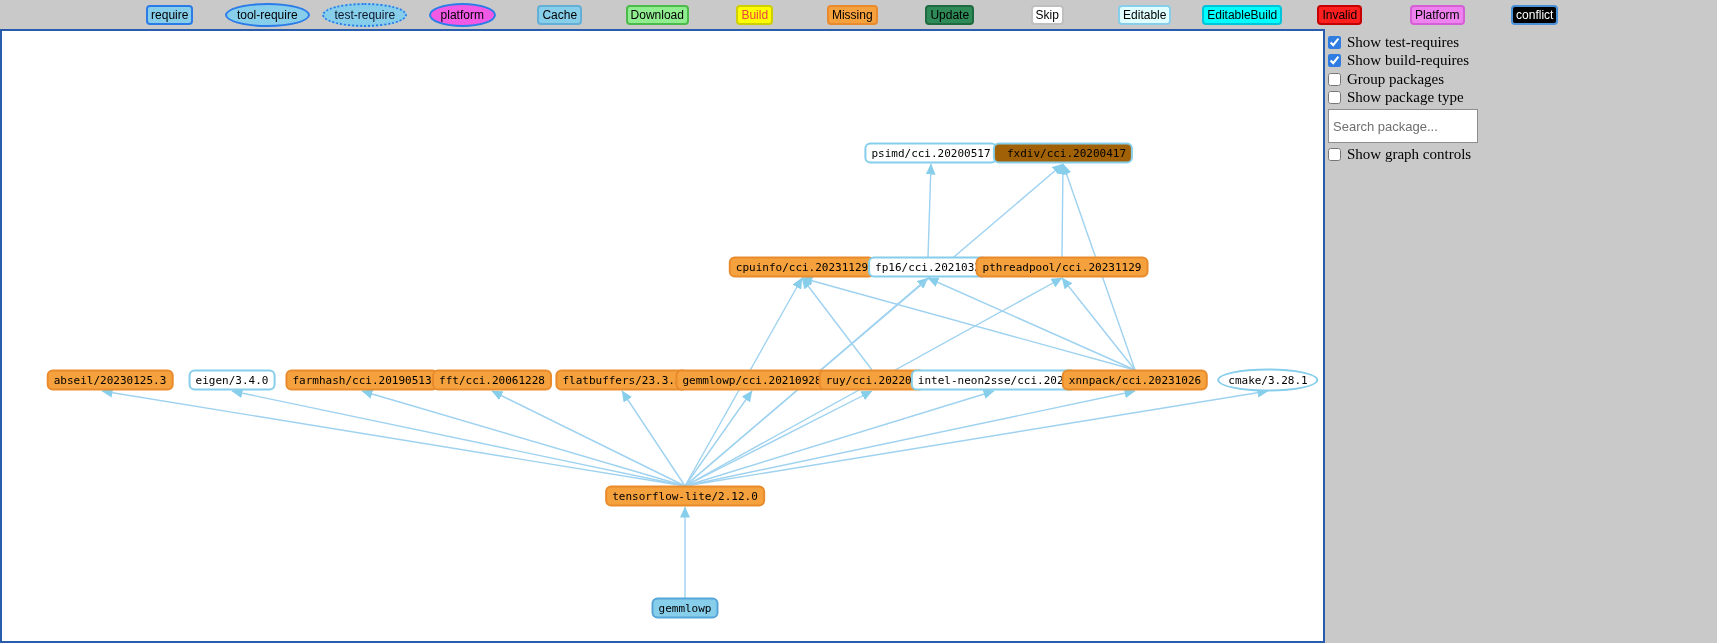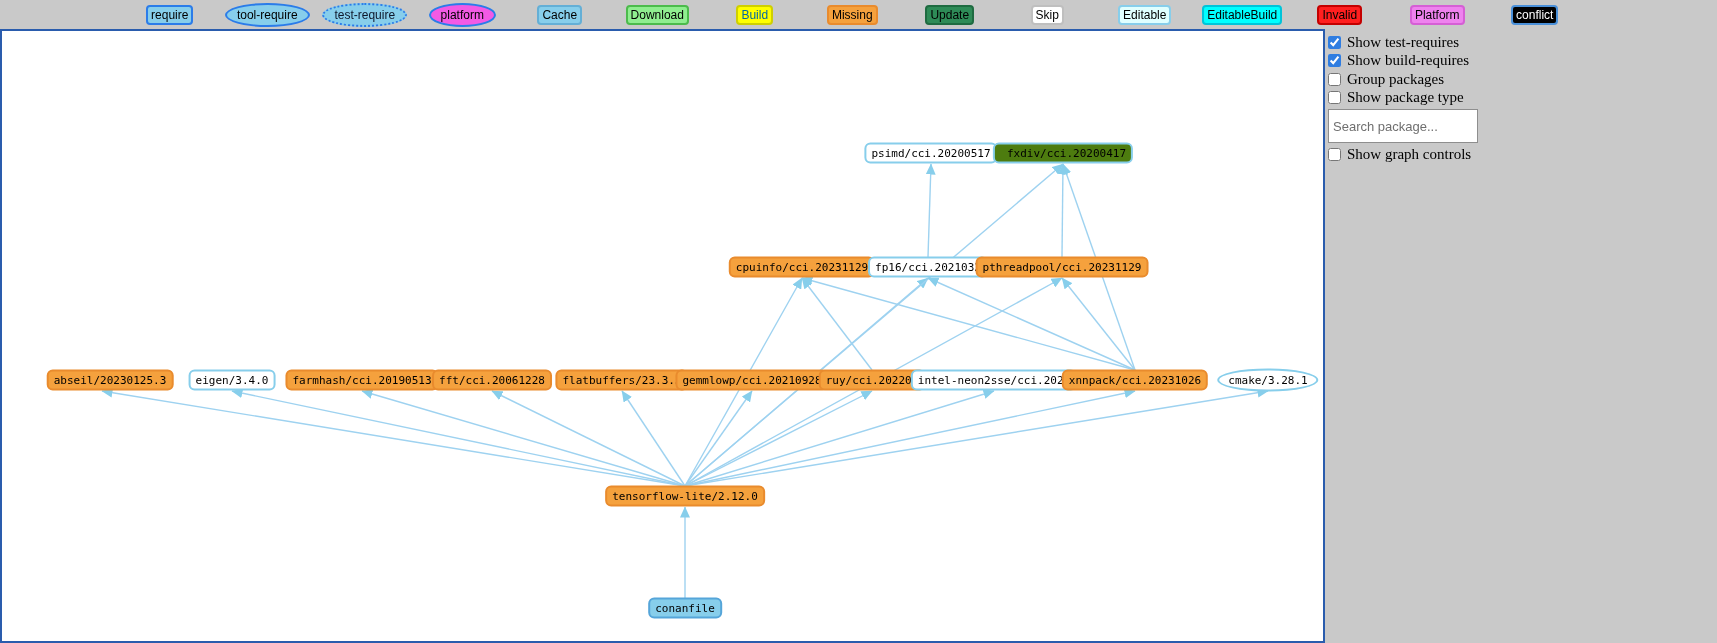--- a/index.html
+++ b/index.html
@@ -50,21 +50,21 @@
     <div class="legend-slot">
       <span class="legend-item ellipse" style="background: rgb(242, 90, 229); border-color: rgb(43, 124, 233); border-style: solid; color: rgb(0, 0, 0);">platform</span>
     </div>
     <div class="legend-slot">
       <span class="legend-item" style="background: rgb(135, 206, 235); border-color: rgb(100, 175, 214); border-style: solid; color: rgb(0, 0, 0);">Cache</span>
     </div>
     <div class="legend-slot">
       <span class="legend-item" style="background: rgb(144, 238, 144); border-color: rgb(76, 187, 76); border-style: solid; color: rgb(0, 0, 0);">Download</span>
     </div>
     <div class="legend-slot">
-      <span class="legend-item" style="background: rgb(255, 255, 0); border-color: rgb(207, 207, 0); border-style: solid; color: #0369a1;">Build</span>
+      <span class="legend-item" style="background: rgb(255, 255, 0); border-color: rgb(207, 207, 0); border-style: solid; color: #ef4444;">Build</span>
     </div>
     <div class="legend-slot">
       <span class="legend-item" style="background: rgb(245, 161, 61); border-color: rgb(233, 139, 45); border-style: solid; color: rgb(0, 0, 0);">Missing</span>
     </div>
     <div class="legend-slot">
       <span class="legend-item" style="background: rgb(46, 139, 87); border-color: rgb(31, 107, 65); border-style: solid; color: rgb(0, 0, 0);">Update</span>
     </div>
     <div class="legend-slot">
       <span class="legend-item" style="background: rgb(255, 255, 255); border-color: rgb(191, 191, 191); border-style: solid; color: rgb(0, 0, 0);">Skip</span>
     </div>
@@ -110,36 +110,36 @@
         <line x1="683" y1="455" x2="1060" y2="247" stroke="#9ED2F0" stroke-width="1.4" marker-end="url(#arrow)"></line>
         <line x1="870" y1="339" x2="800" y2="247" stroke="#9ED2F0" stroke-width="1.4" marker-end="url(#arrow)"></line>
         <line x1="1133" y1="339" x2="800" y2="247" stroke="#9ED2F0" stroke-width="1.4" marker-end="url(#arrow)"></line>
         <line x1="1133" y1="339" x2="926" y2="247" stroke="#9ED2F0" stroke-width="1.4" marker-end="url(#arrow)"></line>
         <line x1="1133" y1="339" x2="1061" y2="133" stroke="#9ED2F0" stroke-width="1.4" marker-end="url(#arrow)"></line>
         <line x1="1133" y1="339" x2="1060" y2="247" stroke="#9ED2F0" stroke-width="1.4" marker-end="url(#arrow)"></line>
         <line x1="1060" y1="226" x2="1061" y2="133" stroke="#9ED2F0" stroke-width="1.4" marker-end="url(#arrow)"></line>
         <line x1="926" y1="226" x2="929" y2="133" stroke="#9ED2F0" stroke-width="1.4" marker-end="url(#arrow)"></line>
       </svg>
       <div class="gnode" style="left: 929px; top: 122px; background: rgb(255, 255, 255); border-color: rgb(135, 206, 235);">psimd/cci.20200517</div>
-      <div class="gnode" style="left: 1061px; top: 122px; background: #4d7c0f; border-color: rgb(135, 206, 235); padding-left: 12px;">fxdiv/cci.20200417</div>
+      <div class="gnode" style="left: 1061px; top: 122px; background: #a16207; border-color: rgb(135, 206, 235); padding-left: 12px;">fxdiv/cci.20200417</div>
       <div class="gnode" style="left: 800px; top: 236px; background: rgb(245, 161, 61); border-color: rgb(233, 139, 45);">cpuinfo/cci.20231129</div>
       <div class="gnode" style="left: 926px; top: 236px; background: rgb(255, 255, 255); border-color: rgb(135, 206, 235);">fp16/cci.2021032</div>
       <div class="gnode" style="left: 1060px; top: 236px; background: rgb(245, 161, 61); border-color: rgb(233, 139, 45);">pthreadpool/cci.20231129</div>
       <div class="gnode" style="left: 100px; top: 349px; background: rgb(245, 161, 61); border-color: rgb(233, 139, 45); margin-left: 8px;">abseil/20230125.3</div>
       <div class="gnode" style="left: 230px; top: 349px; background: rgb(255, 255, 255); border-color: rgb(135, 206, 235); text-align: right;">eigen/3.4.0</div>
       <div class="gnode" style="left: 360px; top: 349px; background: rgb(245, 161, 61); border-color: rgb(233, 139, 45);">farmhash/cci.20190513</div>
       <div class="gnode" style="left: 490px; top: 349px; background: rgb(245, 161, 61); border-color: rgb(233, 139, 45);">fft/cci.20061228</div>
       <div class="gnode" style="left: 620px; top: 349px; background: rgb(245, 161, 61); border-color: rgb(233, 139, 45);">flatbuffers/23.3.3</div>
       <div class="gnode" style="left: 750px; top: 349px; background: rgb(245, 161, 61); border-color: rgb(233, 139, 45);">gemmlowp/cci.20210928</div>
       <div class="gnode" style="left: 870px; top: 349px; background: rgb(245, 161, 61); border-color: rgb(233, 139, 45);">ruy/cci.202206</div>
       <div class="gnode" style="left: 992px; top: 349px; background: rgb(255, 255, 255); border-color: rgb(135, 206, 235);">intel-neon2sse/cci.2021</div>
       <div class="gnode" style="left: 1133px; top: 349px; background: rgb(245, 161, 61); border-color: rgb(233, 139, 45);">xnnpack/cci.20231026</div>
       <div class="gnode ellipse" style="left: 1266px; top: 349px; background: rgb(255, 255, 255); border-color: rgb(135, 206, 235);">cmake/3.28.1</div>
       <div class="gnode" style="left: 683px; top: 465px; background: rgb(245, 161, 61); border-color: rgb(233, 139, 45);">tensorflow-lite/2.12.0</div>
-      <div class="gnode" style="left: 683px; top: 577px; background: rgb(135, 206, 235); border-color: rgb(85, 165, 217);">conanfile</div>
+      <div class="gnode" style="left: 683px; top: 577px; background: rgb(135, 206, 235); border-color: rgb(85, 165, 217);">gemmlowp</div>
     </div>
 
   <div class="sidebar">
     <div id="checkbox-rows">
         <label class="cb-row">
           <input type="checkbox" checked="" style="">
           <span>Show test-requires</span>
         </label>
         <label class="cb-row">
           <input type="checkbox" checked="" style="">

